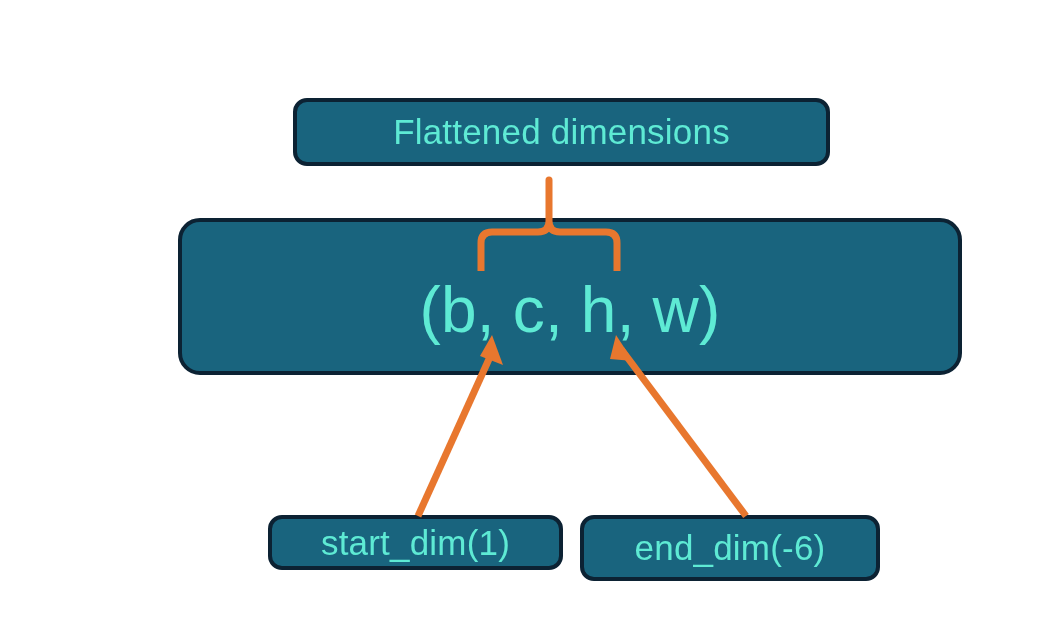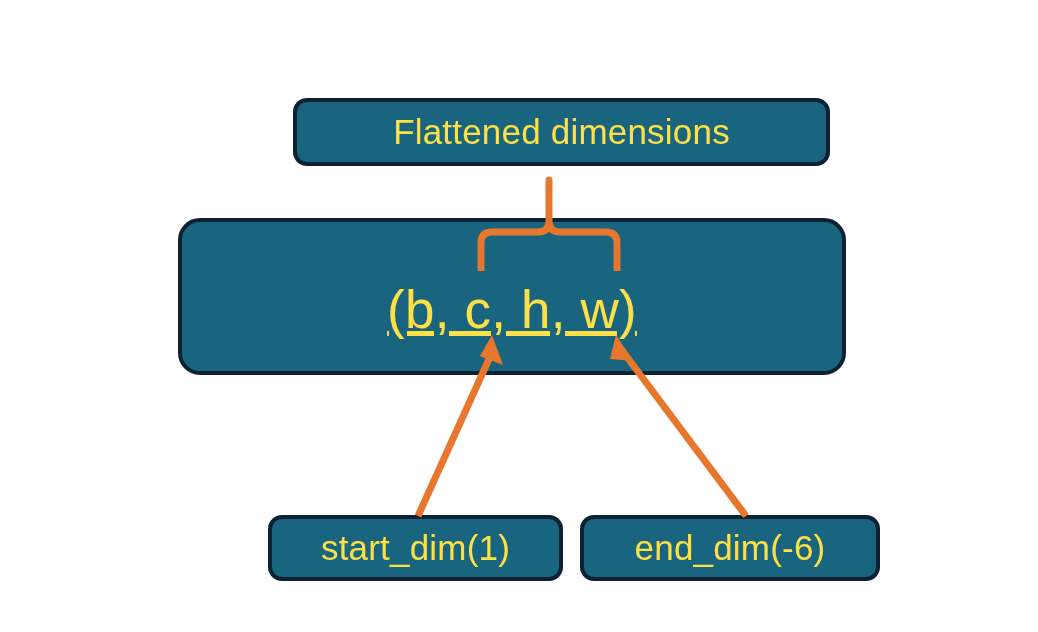--- a/index.html
+++ b/index.html
@@ -17,50 +17,49 @@
   }
   .node {
     position: absolute;
     box-sizing: border-box;
     background: #19647E;
     border: 4px solid #0C2233;
     border-radius: 14px;
     display: flex;
     align-items: center;
     justify-content: center;
-    color: #fde047;
+    color: #5eead4;
     font-weight: 400;
     letter-spacing: 0.2px;
     white-space: nowrap;
   }
   #node-flattened {
     left: 293px;
     top: 98px;
     width: 537px;
     height: 68px;
     font-size: 35px;
   }
   #node-shape {
     left: 178px;
     top: 218px;
-    width: 668px;
+    width: 784px;
     height: 157px;
     border-radius: 22px;
-    font-size: 53px;
-    text-decoration: underline;
+    font-size: 64px;
   }
   #node-shape .shape-text {
     position: relative;
     top: 13px;
   }
   #node-start-dim {
     left: 268px;
     top: 515px;
     width: 295px;
-    height: 66px;
+    height: 55px;
     font-size: 35px;
   }
   #node-end-dim {
     left: 580px;
     top: 515px;
     width: 300px;
     height: 66px;
     font-size: 35px;
   }
   #overlay {

